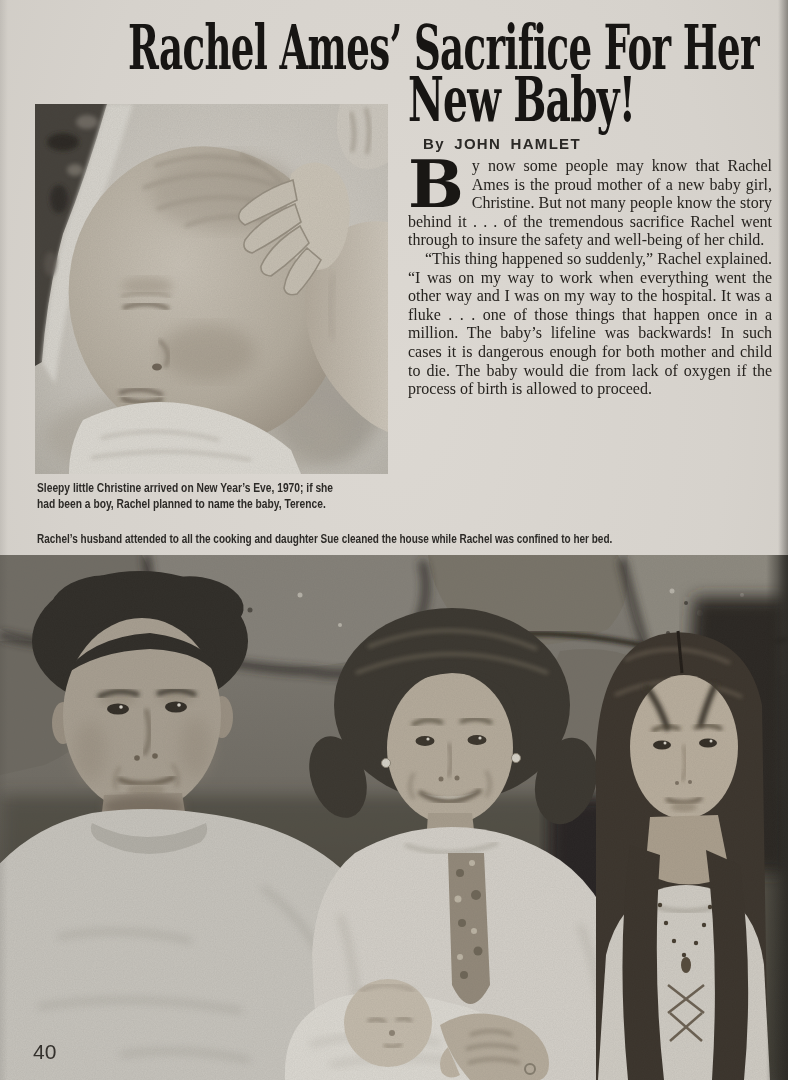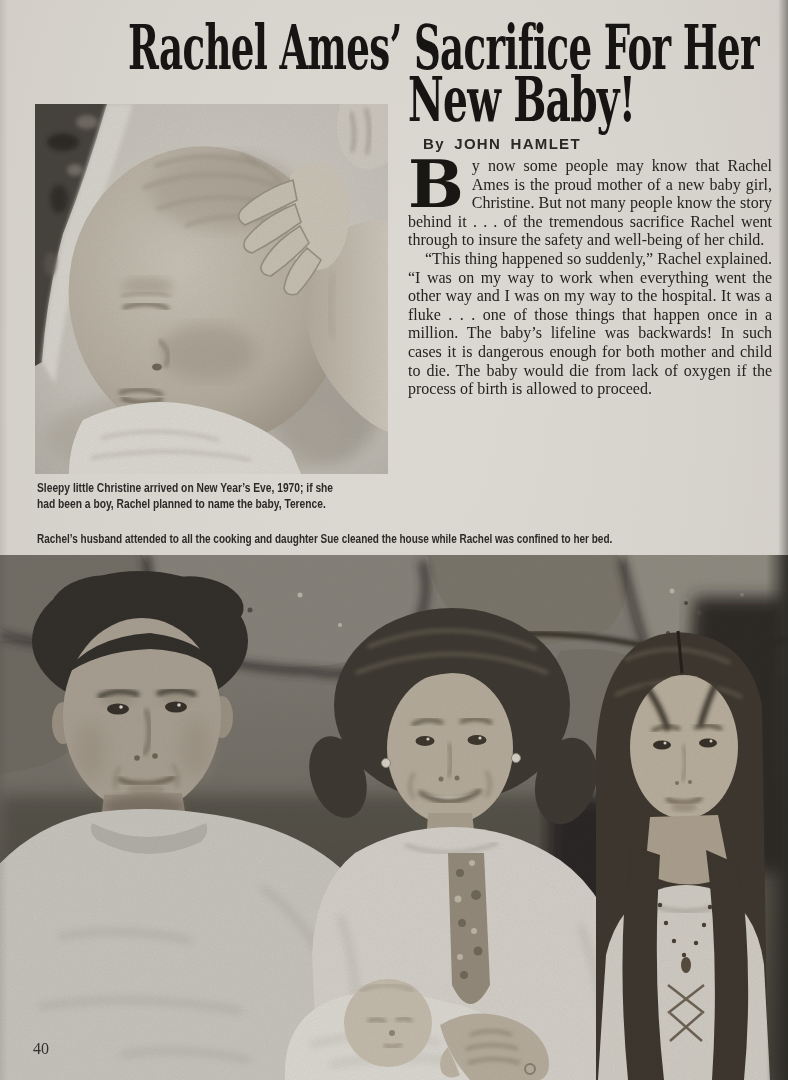--- a/index.html
+++ b/index.html
@@ -48,21 +48,21 @@
     position:absolute;
     font-family:"Liberation Sans", sans-serif; font-weight:bold;
     font-size:12.5px; line-height:16px; color:#2c2a27;
     transform-origin:left top; white-space:nowrap;
   }
   .caption-baby { left:37px; top:480px; transform:scaleX(0.82); }
   .caption-family { left:37px; top:531px; transform:scaleX(0.80); }
   
   .page-number {
     position:absolute; left:33px; top:1040px; z-index:5;
-    font-family:Liberation Serif, serif; font-size:16px; color:#34312d;
+    font-family:Liberation Sans, sans-serif; font-size:21px; color:#34312d;
   }
   
   .right-edge {
     position:absolute; right:0; top:0; width:10px; height:100%; z-index:6;
     background:linear-gradient(to right, rgba(48,46,42,0), rgba(48,46,42,0.45));
     pointer-events:none;
   }
   .left-edge {
     position:absolute; left:0; top:0; width:8px; height:100%; z-index:6;
     background:linear-gradient(to right, rgba(48,46,42,0.10), rgba(48,46,42,0));

